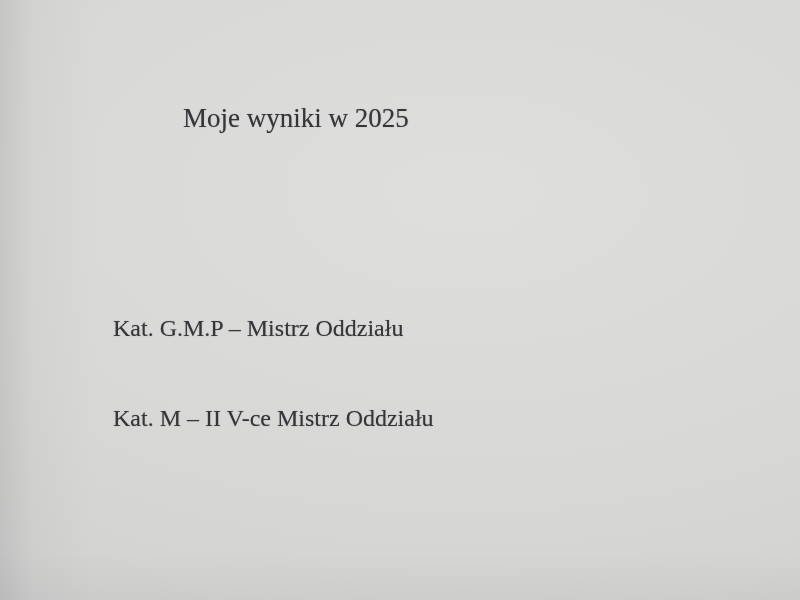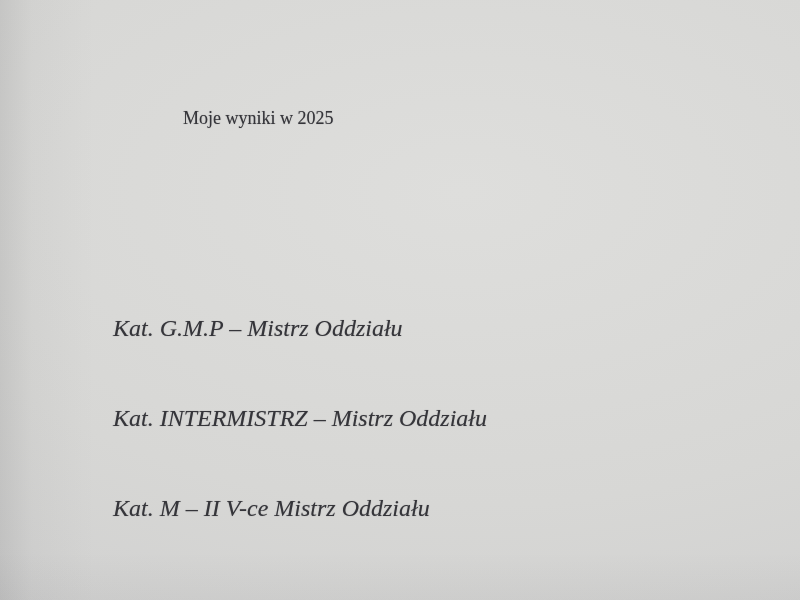--- a/index.html
+++ b/index.html
@@ -20,37 +20,36 @@
       linear-gradient(0deg, rgba(40,40,45,0.04) 0%, rgba(40,40,45,0) 8%),
       radial-gradient(ellipse 130% 95% at 58% 32%, #dededc 0%, #d7d7d5 55%, #cecece 100%);
     font-family: "Liberation Serif", "DejaVu Serif", serif;
     color: #35353a;
     font-size: 24px;
     line-height: 30px;
     white-space: pre-wrap;
     text-shadow: 0 0 1px rgba(55,55,60,0.45);
   }
   .title {
-    font-size: 18px;
+    font-size: 27px;
     line-height: 30px;
     margin: 0 0 0 70px;
   }
   .list-2025 { margin-top: 30px; }
-  .line { height: 30px; font-style: italic; }
+  .line { height: 30px; }
 </style>
 </head>
 <body>
 
 <div class="page">
 
   <div class="title">Moje wyniki w 2025</div>
 
   <div class="list list-2025">
     <div class="line">Kat. G.M.P – Mistrz Oddziału</div>
-    <div class="line">Kat. INTERMISTRZ – Mistrz Oddziału</div>
     <div class="line">Kat. M – II V-ce Mistrz Oddziału</div>
     
     
     
     
   </div>
 
   
 
   

